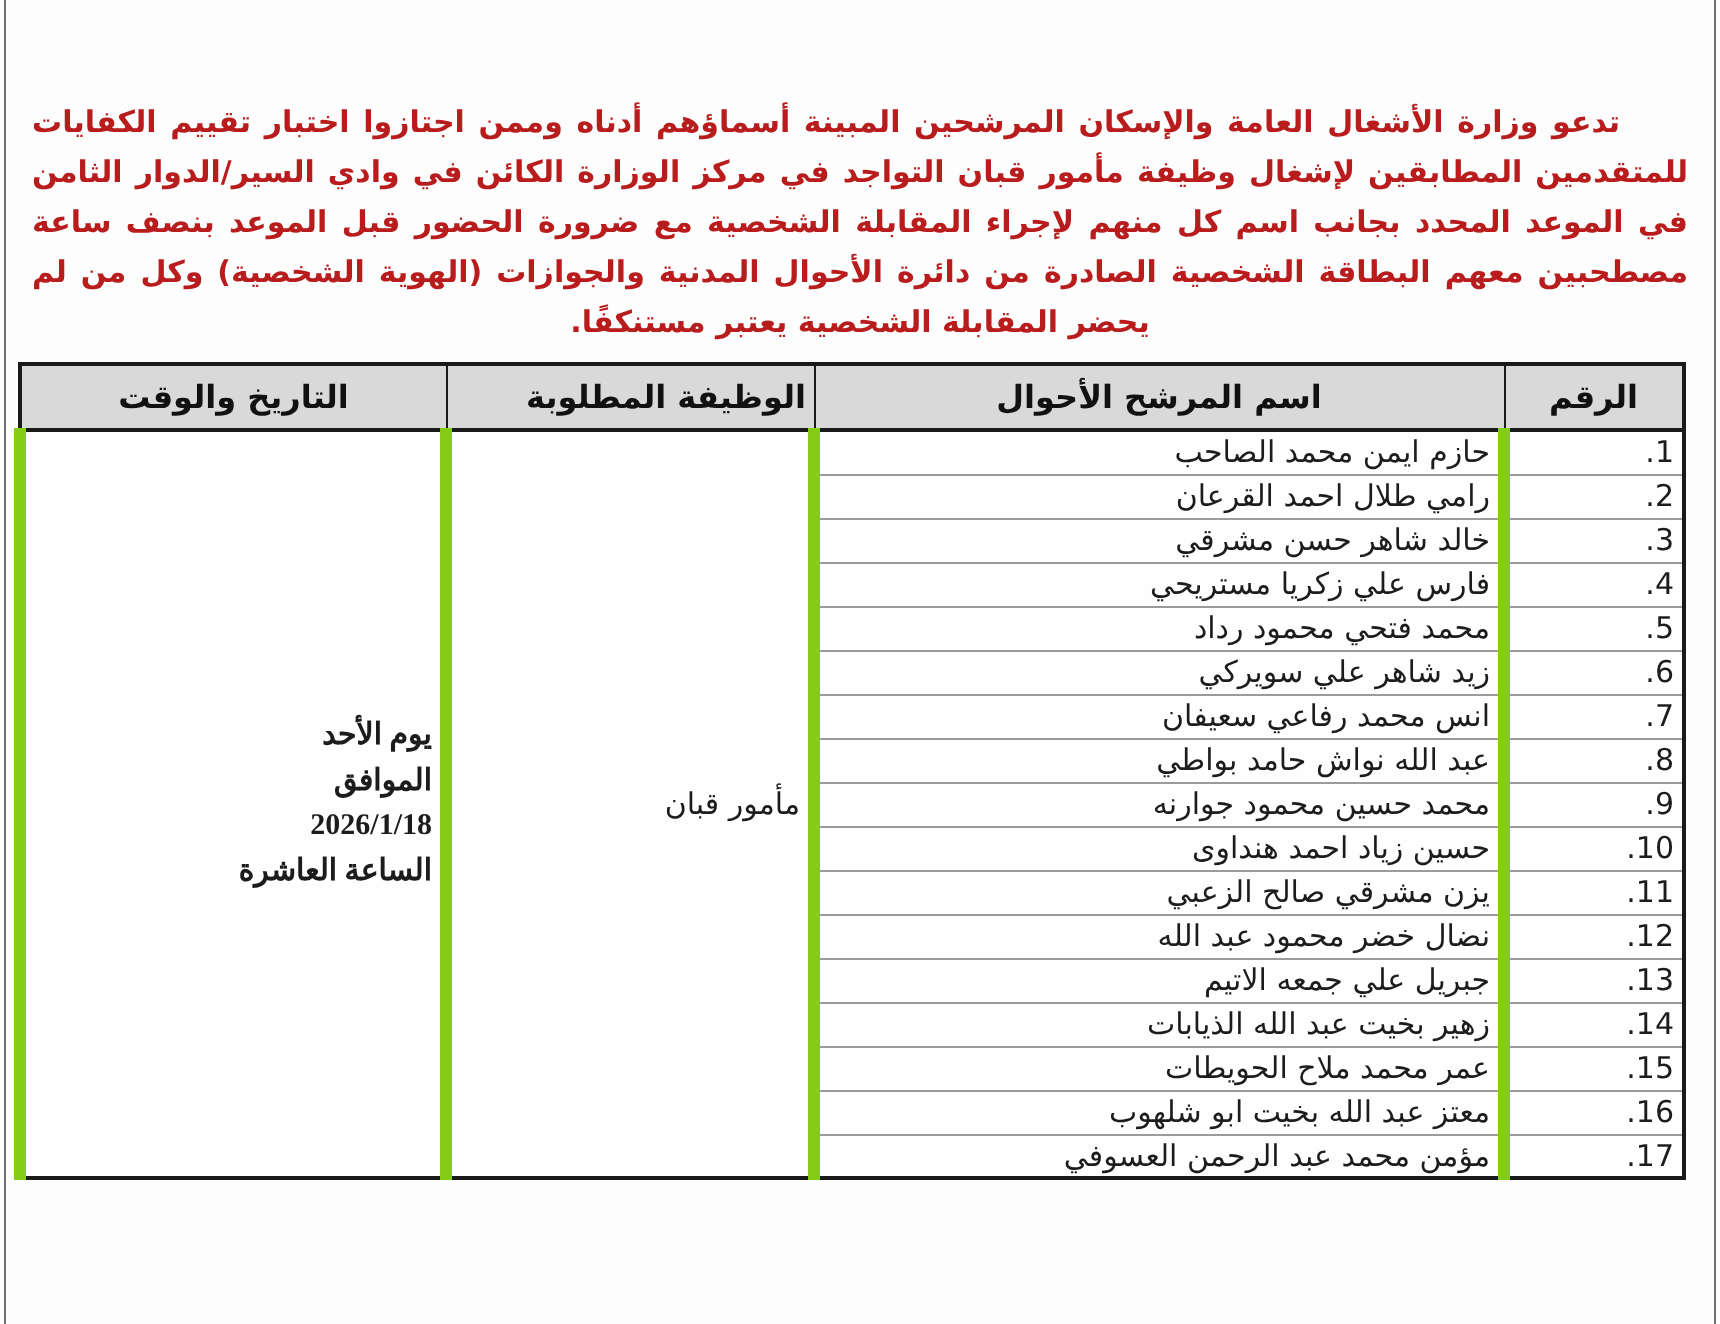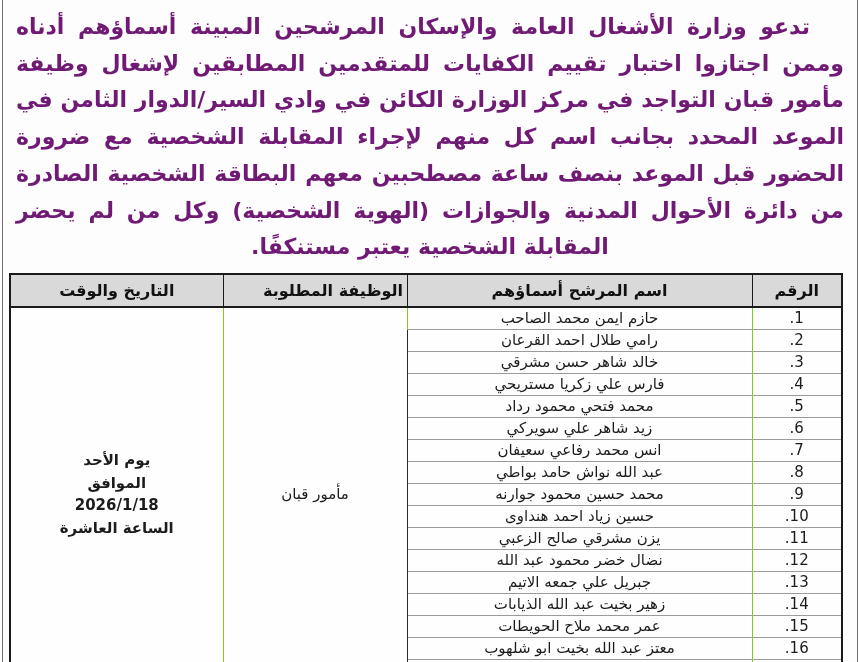--- a/index.html
+++ b/index.html
@@ -24,27 +24,28 @@
     background: #212127;
     color: #ffffff;
     text-align: center;
     font-weight: bold;
     font-size: 23px;
     line-height: 1.55;
     padding: 8px 6px 10px 6px;
   }
   .intro {
     padding: 9px 13px 5px 13px;
-    color: #701a75;
-    font-size: 22px;
+    color: #b91c1c;
+    font-size: 15px;
     font-weight: bold;
     line-height: 1.67;
     text-align: justify;
     text-align-last: center;
     text-indent: 34px;
+    margin-top: 40px;
   }
   table.candidates {
     border-collapse: collapse;
     table-layout: fixed;
     width: 826px;
     margin: 2px 14px 0 14px;
     border: 2px solid #1a1a1a;
     background: #fefefe;
   }
   .col-num  { width: 90px; }
@@ -59,51 +60,51 @@
     height: 33px;
     border: 1px solid #1a1a1a;
     border-bottom: 2px solid #1a1a1a;
     text-align: center;
     vertical-align: middle;
   }
   td {
     height: 22px;
     font-size: 15px;
     color: #1c1c1c;
-    text-align: center;
     vertical-align: middle;
-    border-left: 1px solid #84cc16;
+    border-left: 6px solid #84cc16;
     border-right: 1px solid #2b2b2b;
     border-top: 1px solid #9b9b9b;
     padding: 0 4px;
     white-space: nowrap;
     overflow: hidden;
   }
   tbody tr:first-child td { border-top: none; }
   td.cell-job { font-size: 15px; }
   td.cell-date {
     font-weight: bold;
     font-size: 15px;
     line-height: 1.5;
     white-space: normal;
+    font-family: Liberation Serif, serif;
   }
 </style>
 </head>
 <body>
 
 <div class="page">
 
 
   <p class="intro">تدعو وزارة الأشغال العامة والإسكان المرشحين المبينة أسماؤهم أدناه وممن اجتازوا اختبار تقييم الكفايات للمتقدمين المطابقين لإشغال وظيفة مأمور قبان التواجد في مركز الوزارة الكائن في وادي السير/الدوار الثامن في الموعد المحدد بجانب اسم كل منهم لإجراء المقابلة الشخصية مع ضرورة الحضور قبل الموعد بنصف ساعة مصطحبين معهم البطاقة الشخصية الصادرة من دائرة الأحوال المدنية والجوازات (الهوية الشخصية) وكل من لم يحضر المقابلة الشخصية يعتبر مستنكفًا.</p>
 
   <table class="candidates">
     <thead>
       <tr>
         <th class="col-num">الرقم</th>
-        <th class="col-name">اسم المرشح أسماؤهم</th>
+        <th class="col-name">اسم المرشح الأحوال</th>
         <th class="col-job">الوظيفة المطلوبة</th>
         <th class="col-date">التاريخ والوقت</th>
       </tr>
     </thead>
     <tbody>
         <tr>
           <td class="cell-num">1.</td>
           <td class="cell-name">حازم ايمن محمد الصاحب</td>
           <td class="cell-job" rowspan="17">مأمور قبان</td>
           <td class="cell-date" rowspan="17">يوم الأحد<br>الموافق<br>2026/1/18<br>الساعة العاشرة</td>

